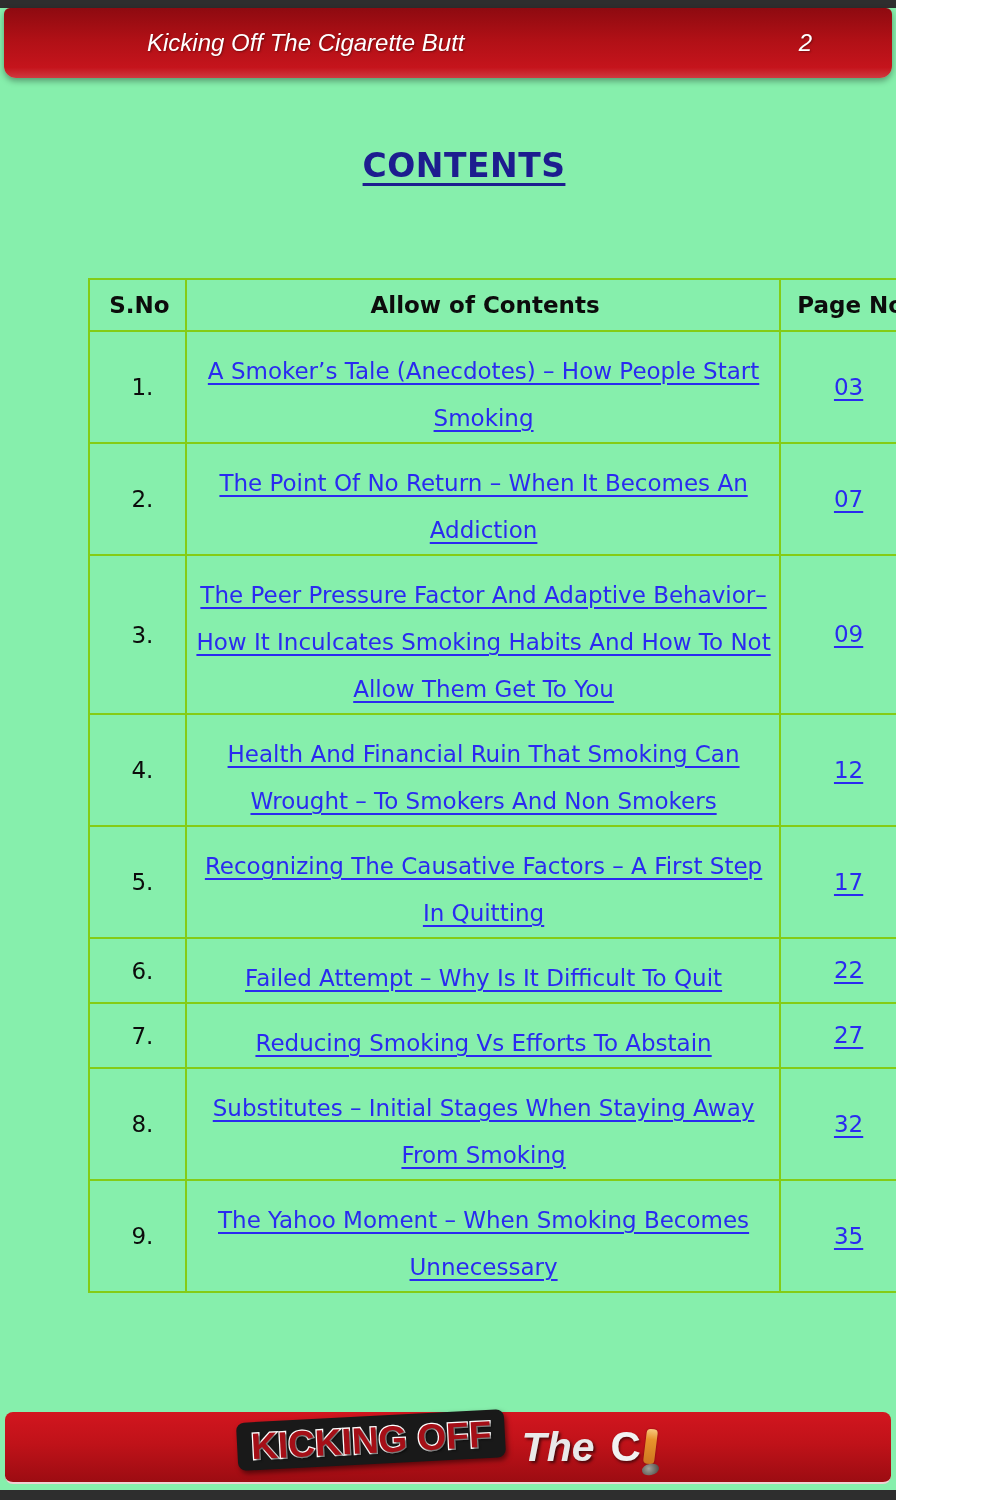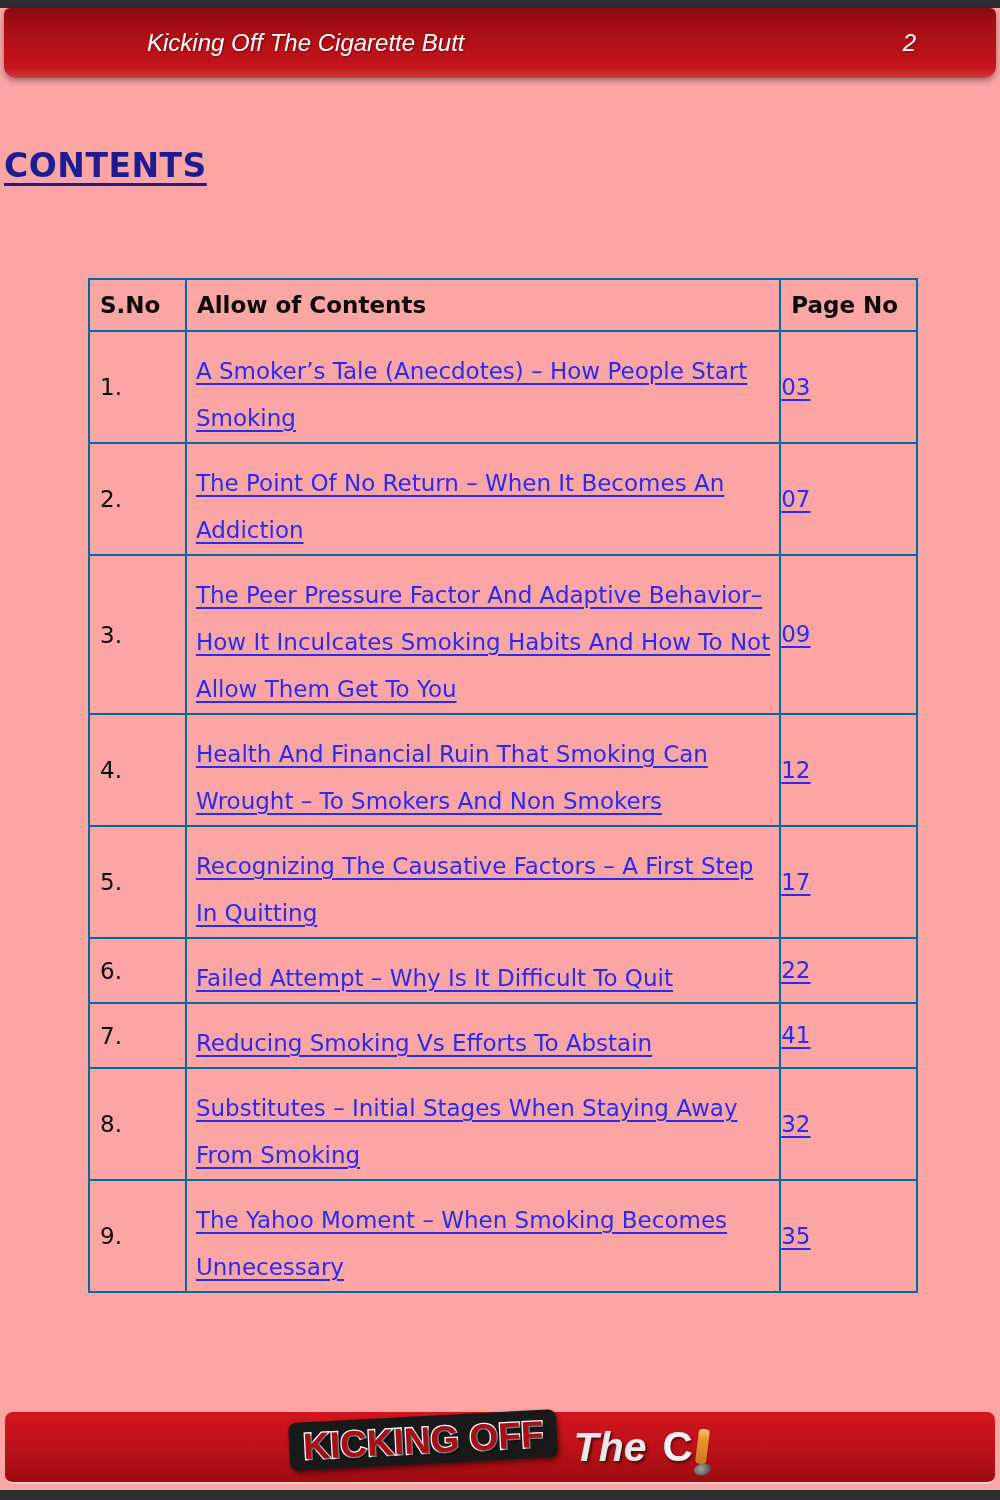--- a/index.html
+++ b/index.html
@@ -1,20 +1,20 @@
 <!DOCTYPE html>
 <html><head>
 <meta charset="utf-8">
 <style>
   * { margin:0; padding:0; box-sizing:border-box; }
   html,body { background:#ffffff; }
   body { font-family:"DejaVu Sans","Liberation Sans",sans-serif; }
   #page {
-    position:relative; width:1000px; height:1500px;
-    background:#fca5a5; overflow:hidden;
+    position:relative; width:896px; height:1500px;
+    background:#86efac; overflow:hidden;
   }
 
   
   .top-strip {
     position:absolute; top:0; left:0; right:0; height:8px;
     background:#2e2e2e;
   }
 
   
   .header-bar {
@@ -26,39 +26,39 @@
     padding:0 80px 0 143px;
   }
   .header-title, .header-page {
     font-family:"Liberation Sans",sans-serif;
     font-style:italic; color:#ffffff; font-size:24px; font-weight:500;
     text-shadow:1px 1px 2px rgba(0,0,0,0.35);
   }
 
   
   .contents-heading {
-    position:absolute; top:146px; left:4px; width:100%;
-    text-align:left;
+    position:absolute; top:146px; left:16px; width:100%;
+    text-align:center;
   }
   .contents-heading span {
     font-family:"DejaVu Sans","Liberation Sans",sans-serif;
     font-size:33px; font-weight:bold; color:#1d1d8f;
     text-decoration:underline; text-decoration-thickness:3px;
     text-underline-offset:6px; letter-spacing:0.5px;
   }
 
   
   .toc-table {
     position:absolute; top:278px; left:88px; width:830px;
     border-collapse:collapse;
     font-size:23px; color:#0c0c0c;
   }
   .toc-table th, .toc-table td {
-    border:2px solid #0369a1;
-    vertical-align:middle; text-align:left;
+    border:2px solid #84cc16;
+    vertical-align:middle; text-align:center;
   }
   .toc-table th { font-weight:bold; height:52px; padding:0 6px 0 10px; font-size:23px; }
   .col-sno   { width:97px;  }
   .col-title { width:596px; }
   .col-page  { width:137px; }
   td.cell-sno   { padding-left:10px; font-size:23px; }
   td.cell-title { padding:16px 8px 0 9px; line-height:47px; }
   td.cell-page  { line-height:47px; }
   .toc-link {
     color:#2a2af0; text-decoration:underline;
@@ -190,21 +190,21 @@
         <td class="cell-page"><a class="toc-link">17</a></td>
       </tr>
       <tr class="r1">
         <td class="cell-sno">6.</td>
         <td class="cell-title"><a class="toc-link">Failed Attempt – Why Is It Difficult To Quit</a></td>
         <td class="cell-page"><a class="toc-link">22</a></td>
       </tr>
       <tr class="r1b">
         <td class="cell-sno">7.</td>
         <td class="cell-title"><a class="toc-link">Reducing Smoking Vs Efforts To Abstain</a></td>
-        <td class="cell-page"><a class="toc-link">41</a></td>
+        <td class="cell-page"><a class="toc-link">27</a></td>
       </tr>
       <tr class="r2e">
         <td class="cell-sno">8.</td>
         <td class="cell-title"><a class="toc-link">Substitutes – Initial Stages When Staying Away From Smoking</a></td>
         <td class="cell-page"><a class="toc-link">32</a></td>
       </tr>
       <tr class="r2f">
         <td class="cell-sno">9.</td>
         <td class="cell-title"><a class="toc-link">The Yahoo Moment – When Smoking Becomes Unnecessary</a></td>
         <td class="cell-page"><a class="toc-link">35</a></td>

